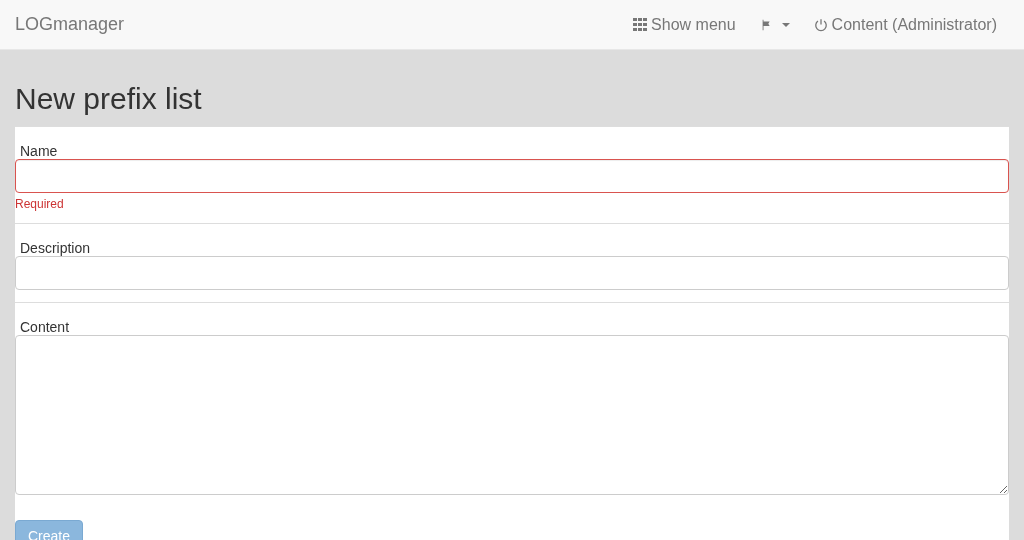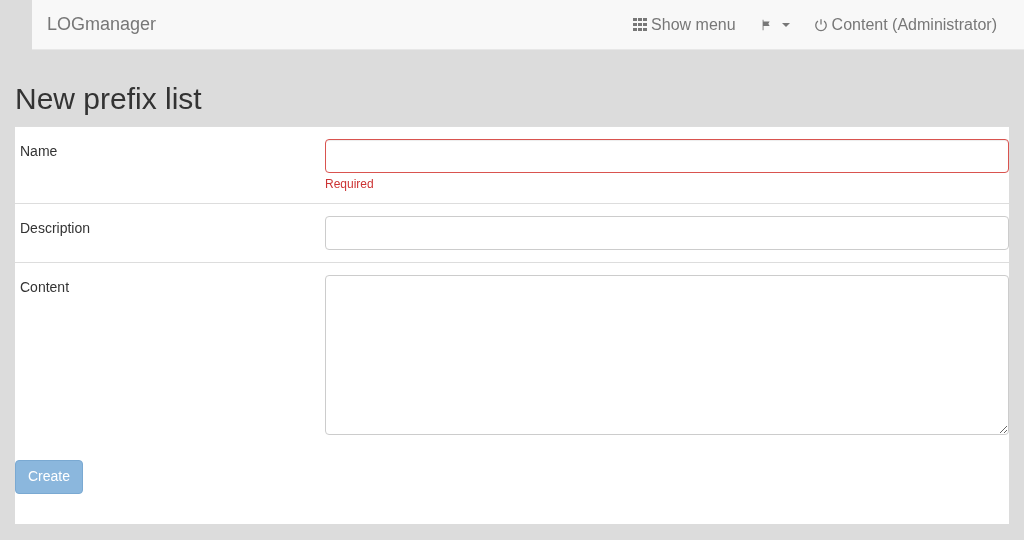--- a/index.html
+++ b/index.html
@@ -12,21 +12,20 @@
       height: 540px;
       overflow: hidden;
     }
     .navbar {
       background: #f8f8f8;
       border-bottom: 1px solid #e7e7e7;
       height: 50px;
       display: flex;
       align-items: center;
       padding: 0 15px;
-      margin-left: 32px;
     }
     .navbar-brand {
       font-size: 18px;
       color: #777;
       flex: 0 0 auto;
     }
     .navbar-right {
       margin-left: auto;
       display: flex;
       align-items: center;
@@ -71,20 +70,21 @@
       color: #333;
     }
     .panel {
       background: #fff;
       margin: 0 15px;
     }
     .form-row {
       border-top: 1px solid #ddd;
       padding: 12px 0 12px 0;
       display: flex;
+      flex-direction: column;
     }
     .form-row:first-child { border-top: 1px solid #ddd; }
     .form-label {
       width: 310px;
       padding: 4px 15px 0 5px;
       font-size: 14px;
       color: #333;
     }
     .form-control-wrap {
       flex: 1;

